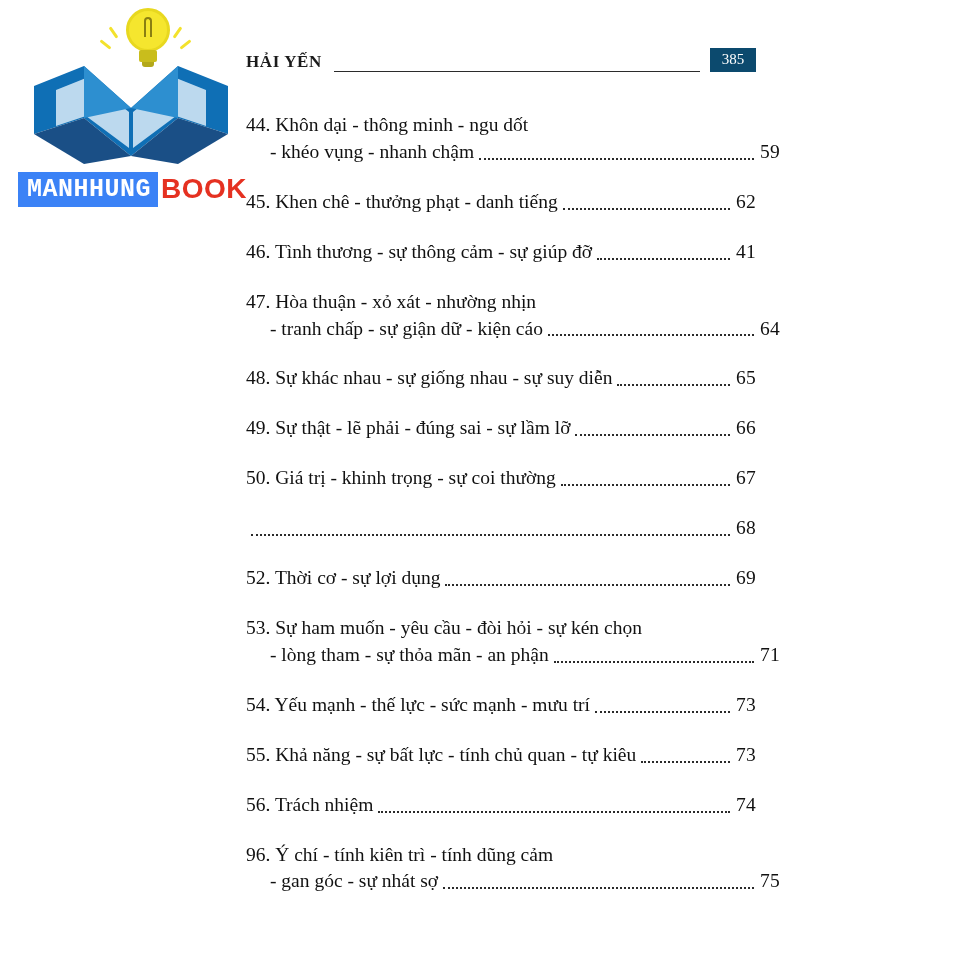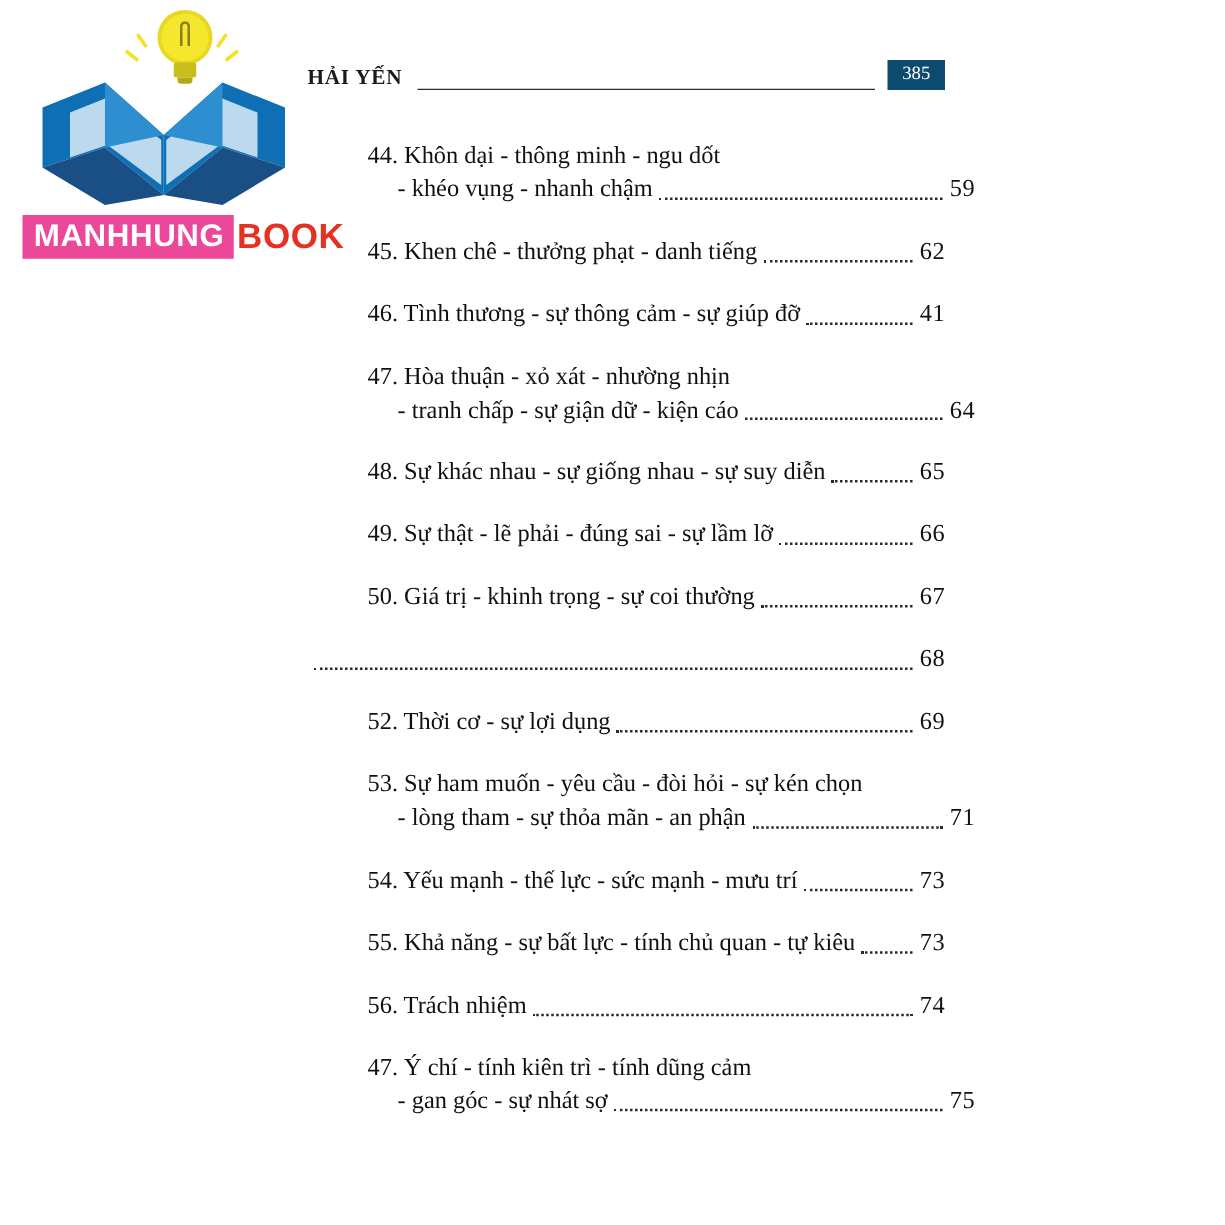--- a/index.html
+++ b/index.html
@@ -104,23 +104,23 @@
   #watermark .brand {
     position: absolute;
     left: 0px;
     top: 163px;
     width: 268px;
     height: 40px;
     display: flex;
     align-items: center;
   }
   #watermark .brand .left {
-    background: #ec4899;
+    background: #3b82f6;
     color: #ffffff;
-    font-family: Liberation Sans, sans-serif;
+    font-family: Liberation Mono, monospace;
     font-weight: bold;
     font-size: 25px;
     letter-spacing: 0.5px;
     padding: 5px 7px 5px 9px;
     line-height: 1;
   }
   #watermark .brand .right {
     color: #e53121;
     font-family: "Liberation Sans", sans-serif;
     font-weight: bold;
@@ -176,21 +176,20 @@
     font-size: 19.5px;
     line-height: 1.38;
   }
   .toc-line {
     display: flex;
     align-items: flex-end;
     width: 100%;
   }
   .toc-line .txt {
     white-space: nowrap;
-    margin-left: 48px;
   }
   .toc-line .dots {
     flex: 1;
     border-bottom: 2.5px dotted #2a2a2a;
     margin: 0 6px 6px 5px;
     height: 1px;
     min-width: 8px;
   }
   .toc-line .pg {
     white-space: nowrap;
@@ -342,21 +341,21 @@
       </div>
       <div class="toc-entry">
         <div class="toc-line">
           <span class="txt">56. Trách nhiệm</span>
           <span class="dots"></span>
           <span class="pg">74</span>
         </div>
       </div>
       <div class="toc-entry">
         <div class="toc-line no-dots">
-          <span class="txt">47. Ý chí - tính kiên trì - tính dũng cảm</span>
+          <span class="txt">96. Ý chí - tính kiên trì - tính dũng cảm</span>
         </div>
         <div class="toc-line cont">
           <span class="txt">- gan góc - sự nhát sợ</span>
           <span class="dots"></span>
           <span class="pg">75</span>
         </div>
       </div>
     </div>
 
 </div>

